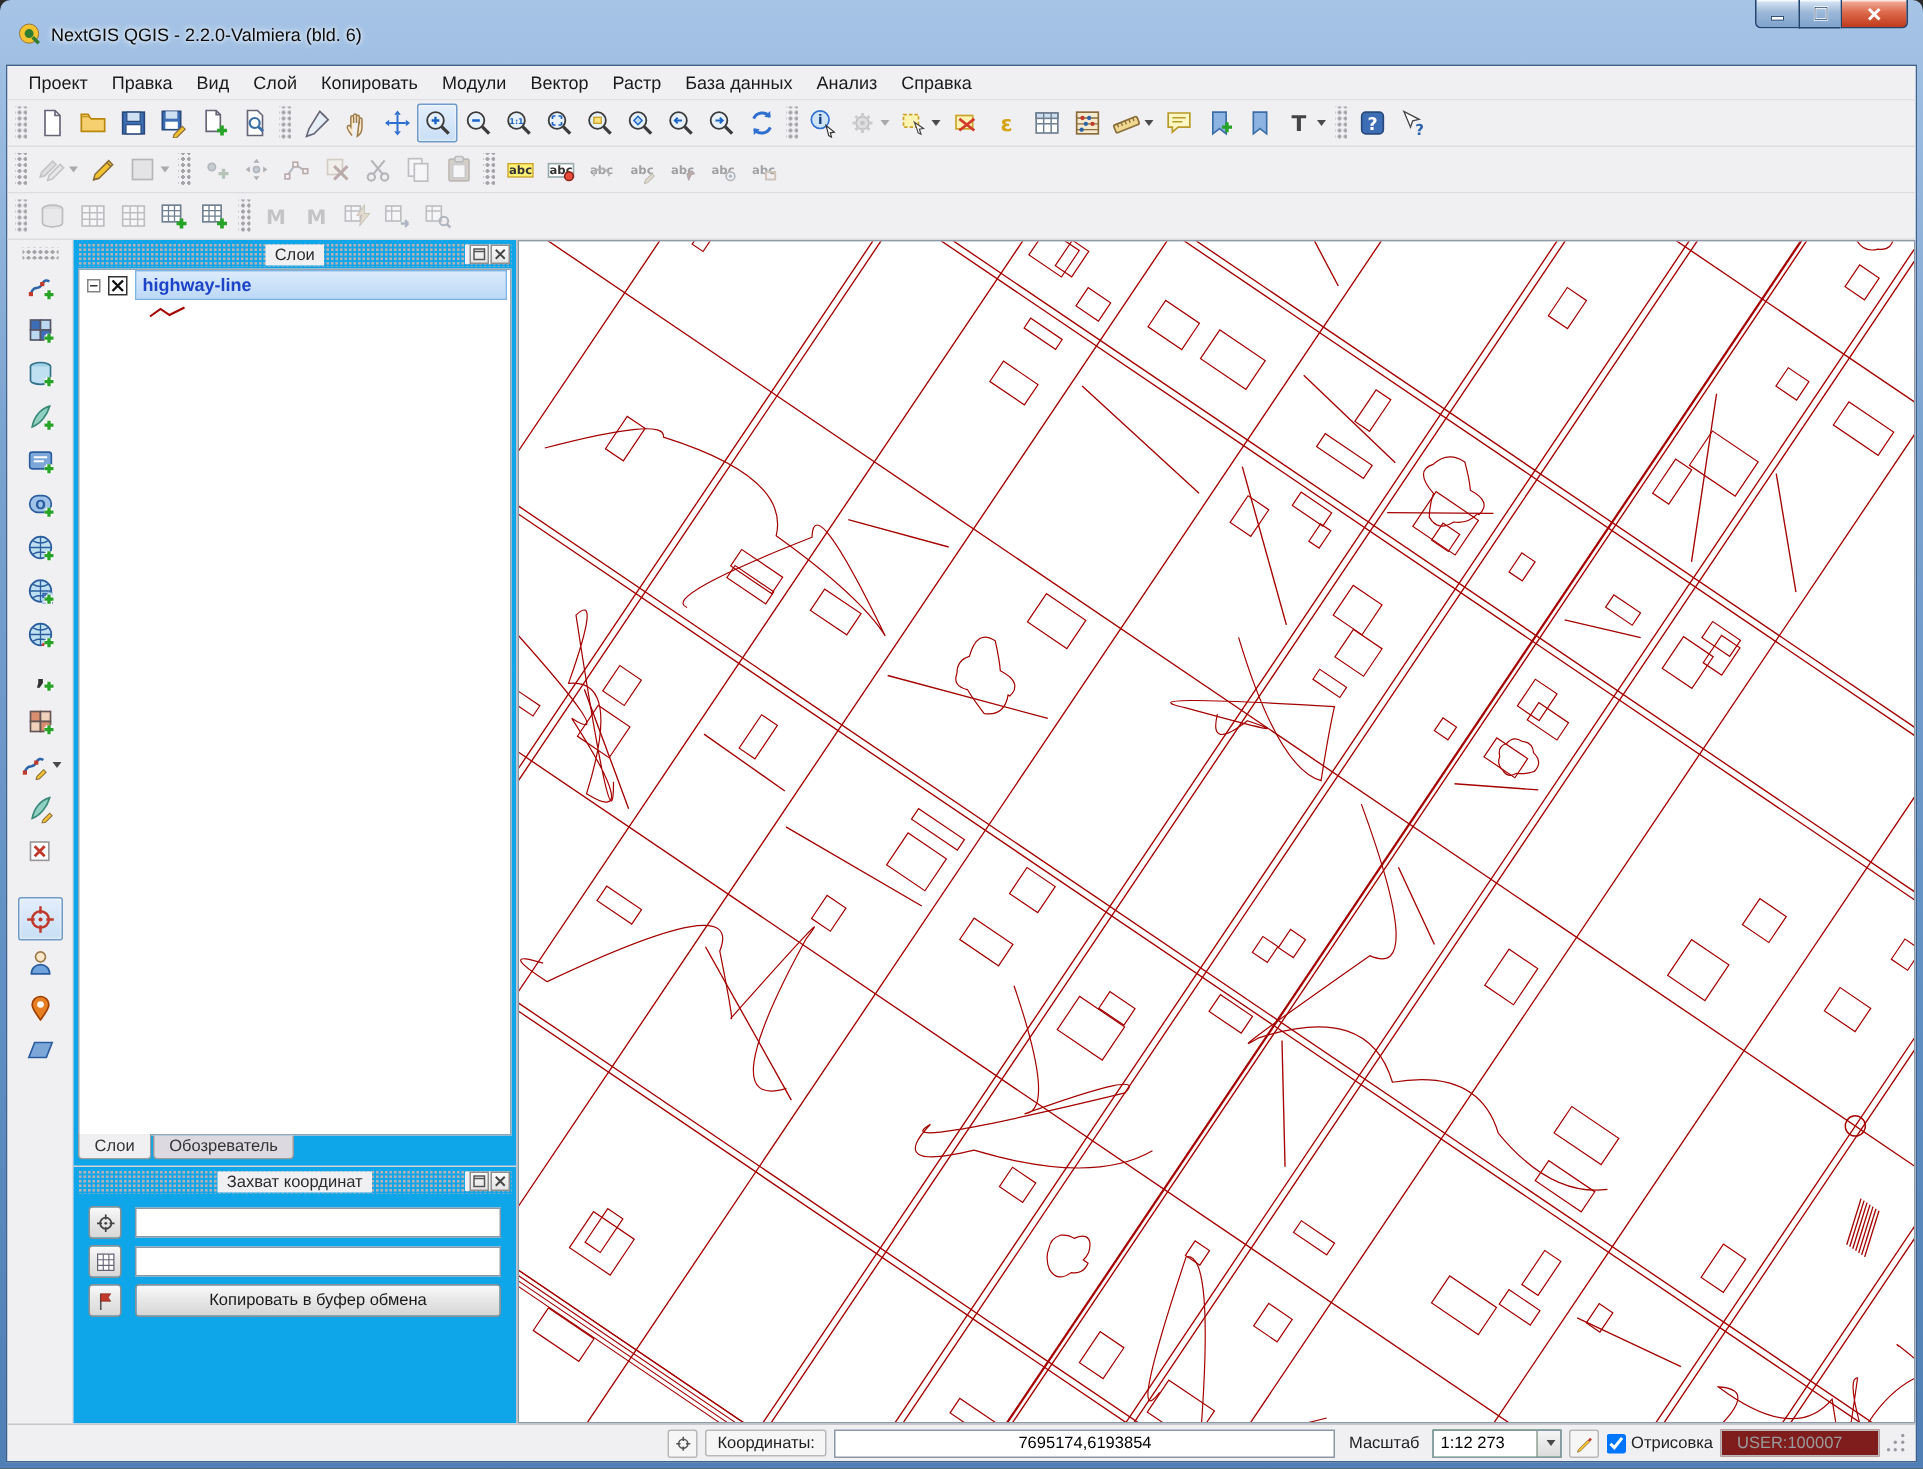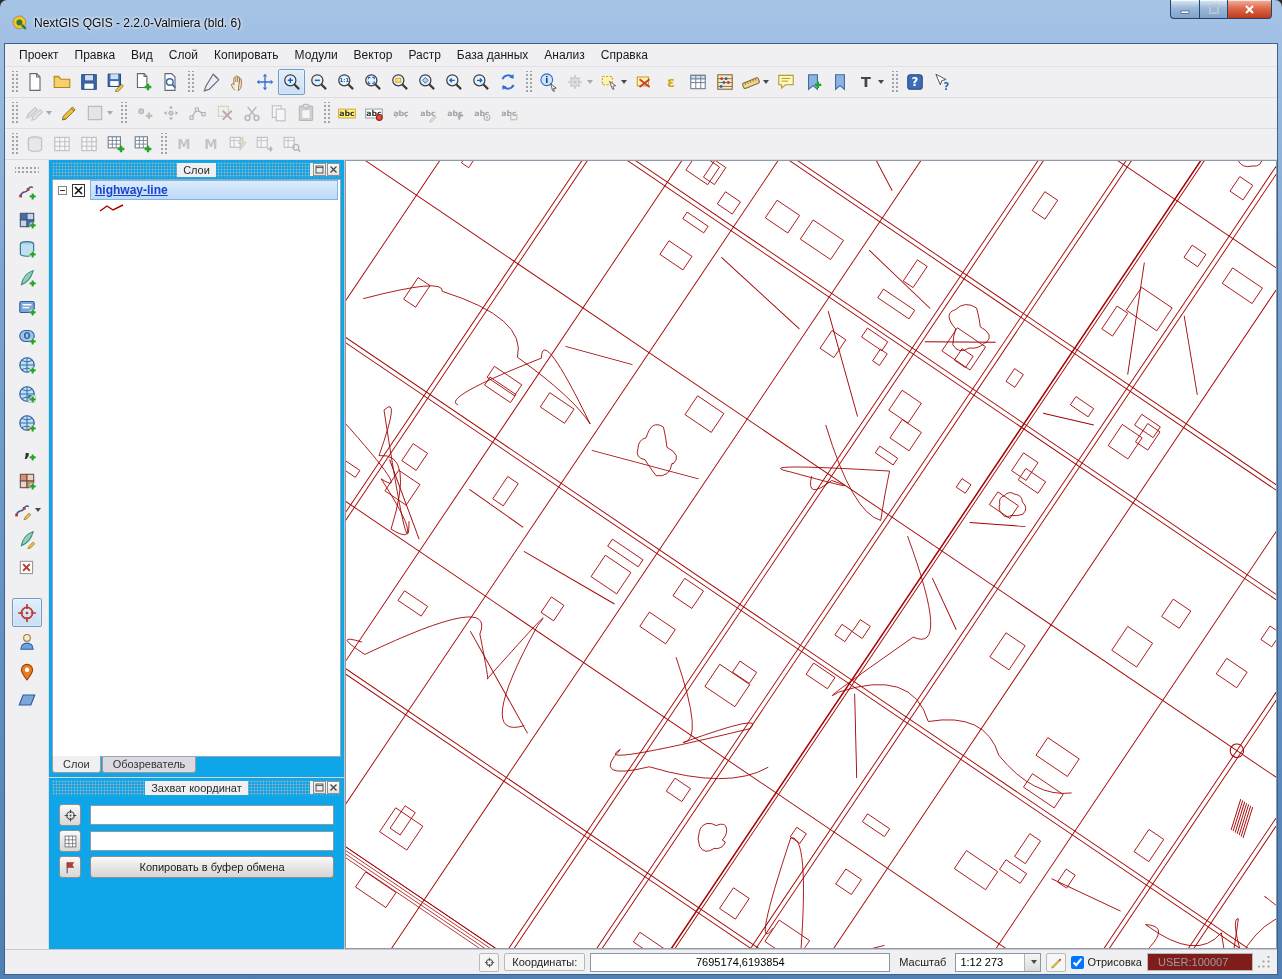--- a/index.html
+++ b/index.html
@@ -61,21 +61,21 @@
 
   .tree{flex:1;background:#fff;border:1px solid #97a6b5;margin:0 3px;overflow:hidden;font-size:12px;}
   .layer-row{height:20px;display:flex;align-items:center;gap:5px;padding:0 2px 0 5px;}
   .expander{width:9px;height:9px;border:1px solid #848484;background:#fff;display:flex;align-items:center;
     justify-content:center;flex:none;}
   .expander i{display:block;width:5px;height:1px;background:#333;}
   .layer-check{width:13px;height:13px;border:1px solid #333;background:#fff;flex:none;display:flex;
     align-items:center;justify-content:center;}
   .layer-name-wrap{flex:1;align-self:stretch;display:flex;align-items:center;padding:0 4px;
     background:linear-gradient(#dcebfc,#bcd9f7);border:1px solid #7eb3e3;}
-  .layer-name{color:#1d43c8;font-weight:bold;text-decoration:underline;font-size:12px;}
+  .layer-name{color:#1d43c8;font-weight:bold;font-size:12px;}
   .symbol-row{height:15px;display:flex;align-items:center;padding-left:46px;}
 
   .dock-tabs{height:20px;display:flex;align-items:flex-start;padding:0 0 1px 3px;gap:1px;}
   .dtab{font-size:11px;padding:1px 10px 2px;border:1px solid #9b9b9b;border-top:none;
     border-radius:0 0 3px 3px;background:#dcdae0;color:#333;}
   .dtab.active{background:#f0eff2;margin-top:-1px;padding-top:2px;}
 
   .cap-grid{display:grid;grid-template-columns:24px 1fr;gap:4px 7px;padding:7px 10px 8px;align-items:center;}
   .cap-btn{width:22px;height:22px;border:1px solid #8e8f8f;border-radius:3px;
     background:linear-gradient(#fafafa,#e8e8e8 45%,#d8d8d8);display:flex;align-items:center;justify-content:center;}
@@ -85,21 +85,21 @@
 
   .map-area{flex:1;position:relative;background:#fff;border:1px solid #8d9aa8;min-width:0;}
   .map-area svg{position:absolute;inset:0;width:100%;height:100%;}
 
   .statusbar{height:25px;display:flex;align-items:center;gap:5px;padding:2px 6px;background:#f0eff2;
     border-top:1px solid #c9c6cd;font-size:11px;color:#222;}
   .sb-spacer{flex:1;}
   .sb-iconbtn{width:20px;height:19px;border:1px solid #b9b9b9;border-radius:2px;background:#f6f6f6;
     display:flex;align-items:center;justify-content:center;}
   .sb-label-btn{border:1px solid #b9b9b9;border-radius:2px;background:#f6f6f6;padding:2px 7px;}
-  .sb-input{width:300px;height:19px;border:1px solid #8a97a5;background:#fff;text-align:center;font-size:11px;}
+  .sb-input{width:334px;height:19px;border:1px solid #8a97a5;background:#fff;text-align:center;font-size:11px;}
   .sb-plain{padding:2px 4px;}
   .sb-combo{display:flex;height:19px;border:1px solid #8a97a5;background:#15803d;}
   .sb-combo-input{width:68px;border:none;outline:none;font-size:11px;padding:0 4px;}
   .sb-combo-btn{width:16px;display:flex;align-items:center;justify-content:center;border-left:1px solid #b5b5b5;
     background:linear-gradient(#f5f5f5,#dcdcdc);}
   .sb-check{display:flex;align-items:center;gap:3px;}
   .sb-check input{width:13px;height:13px;margin:0;}
   .sb-user{border:1px solid #b9b9b9;background:#7f1d1d;color:#9b9b9b;padding:2px 10px;min-width:106px;}
 </style>
 </head>

